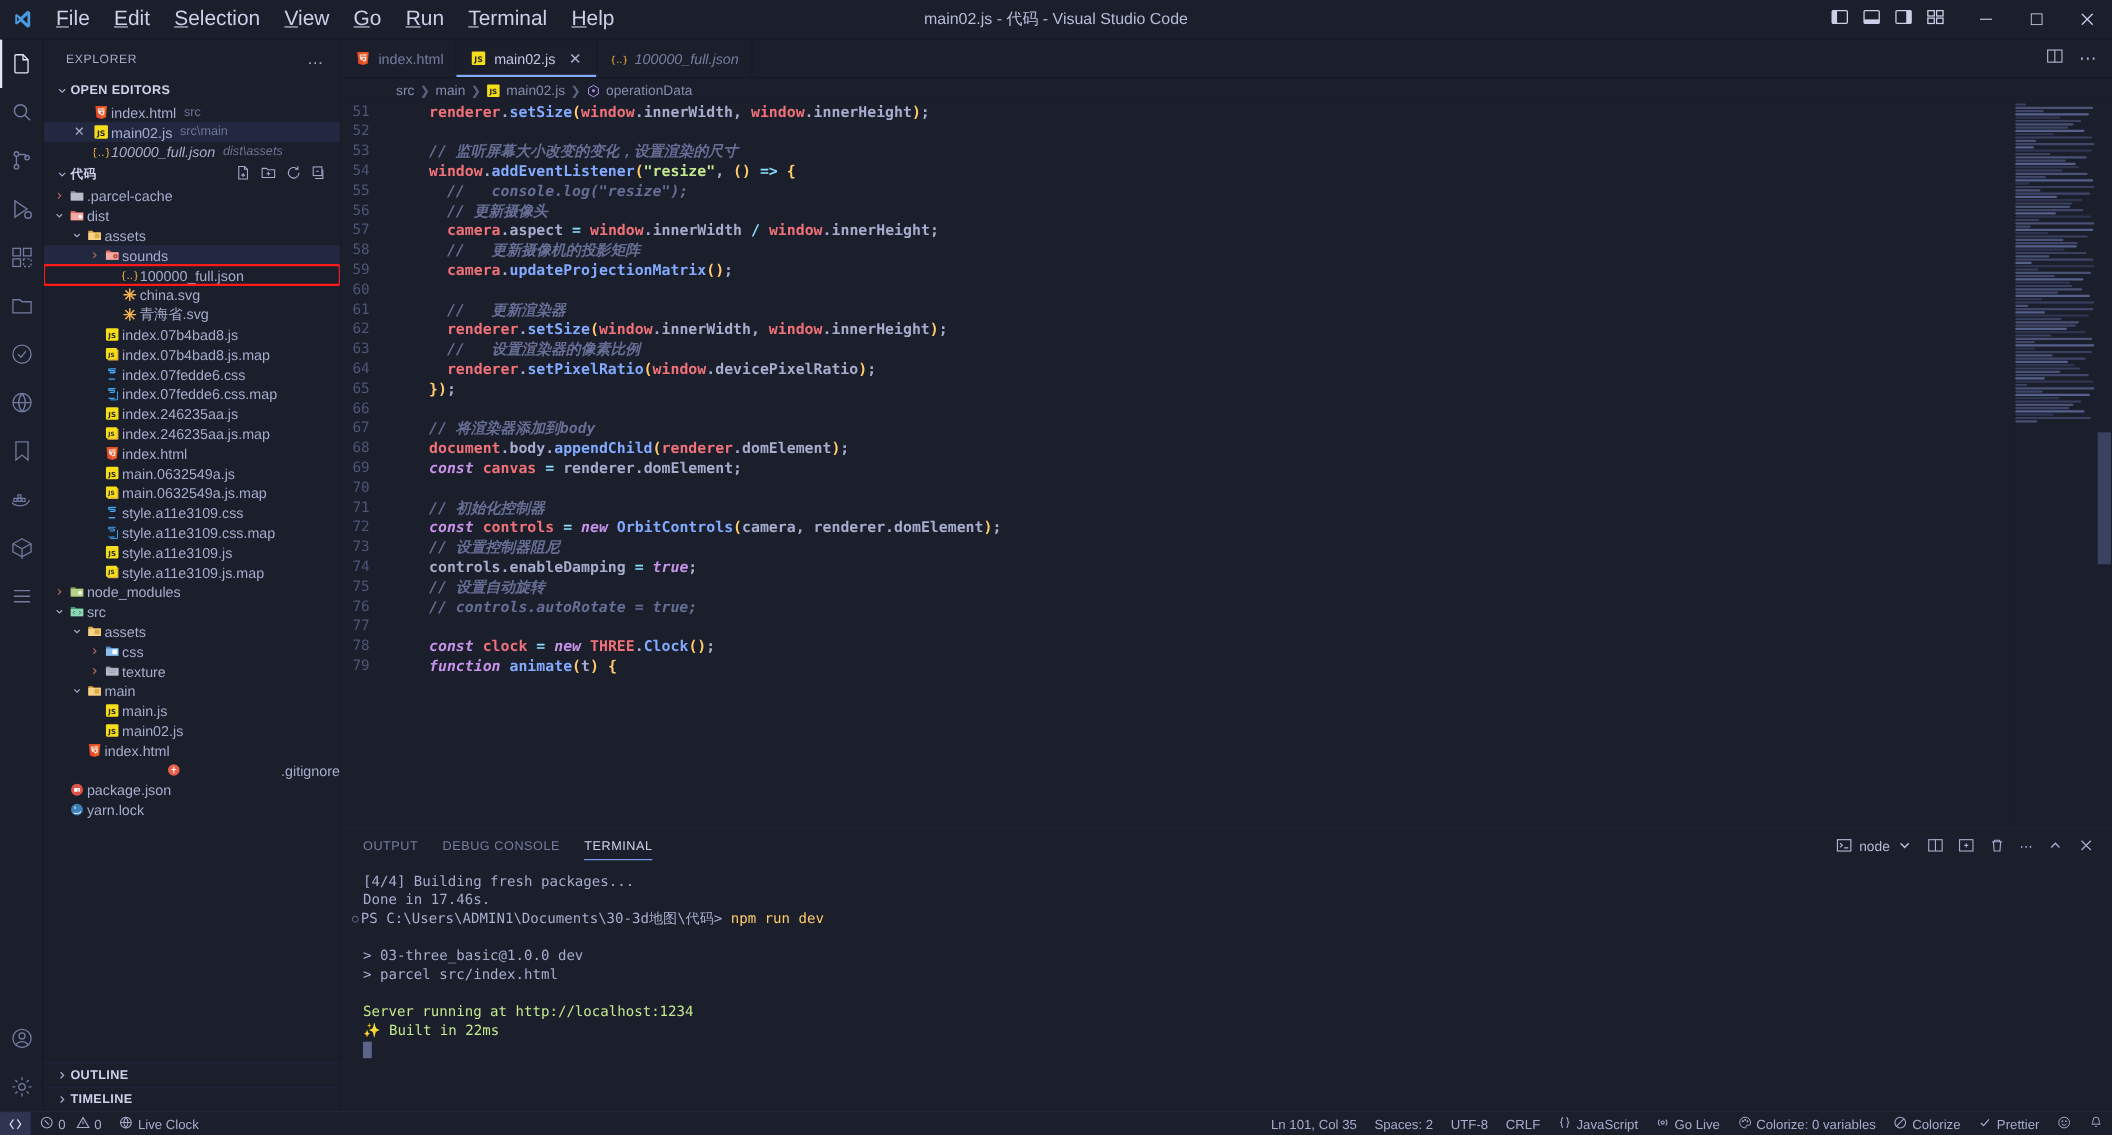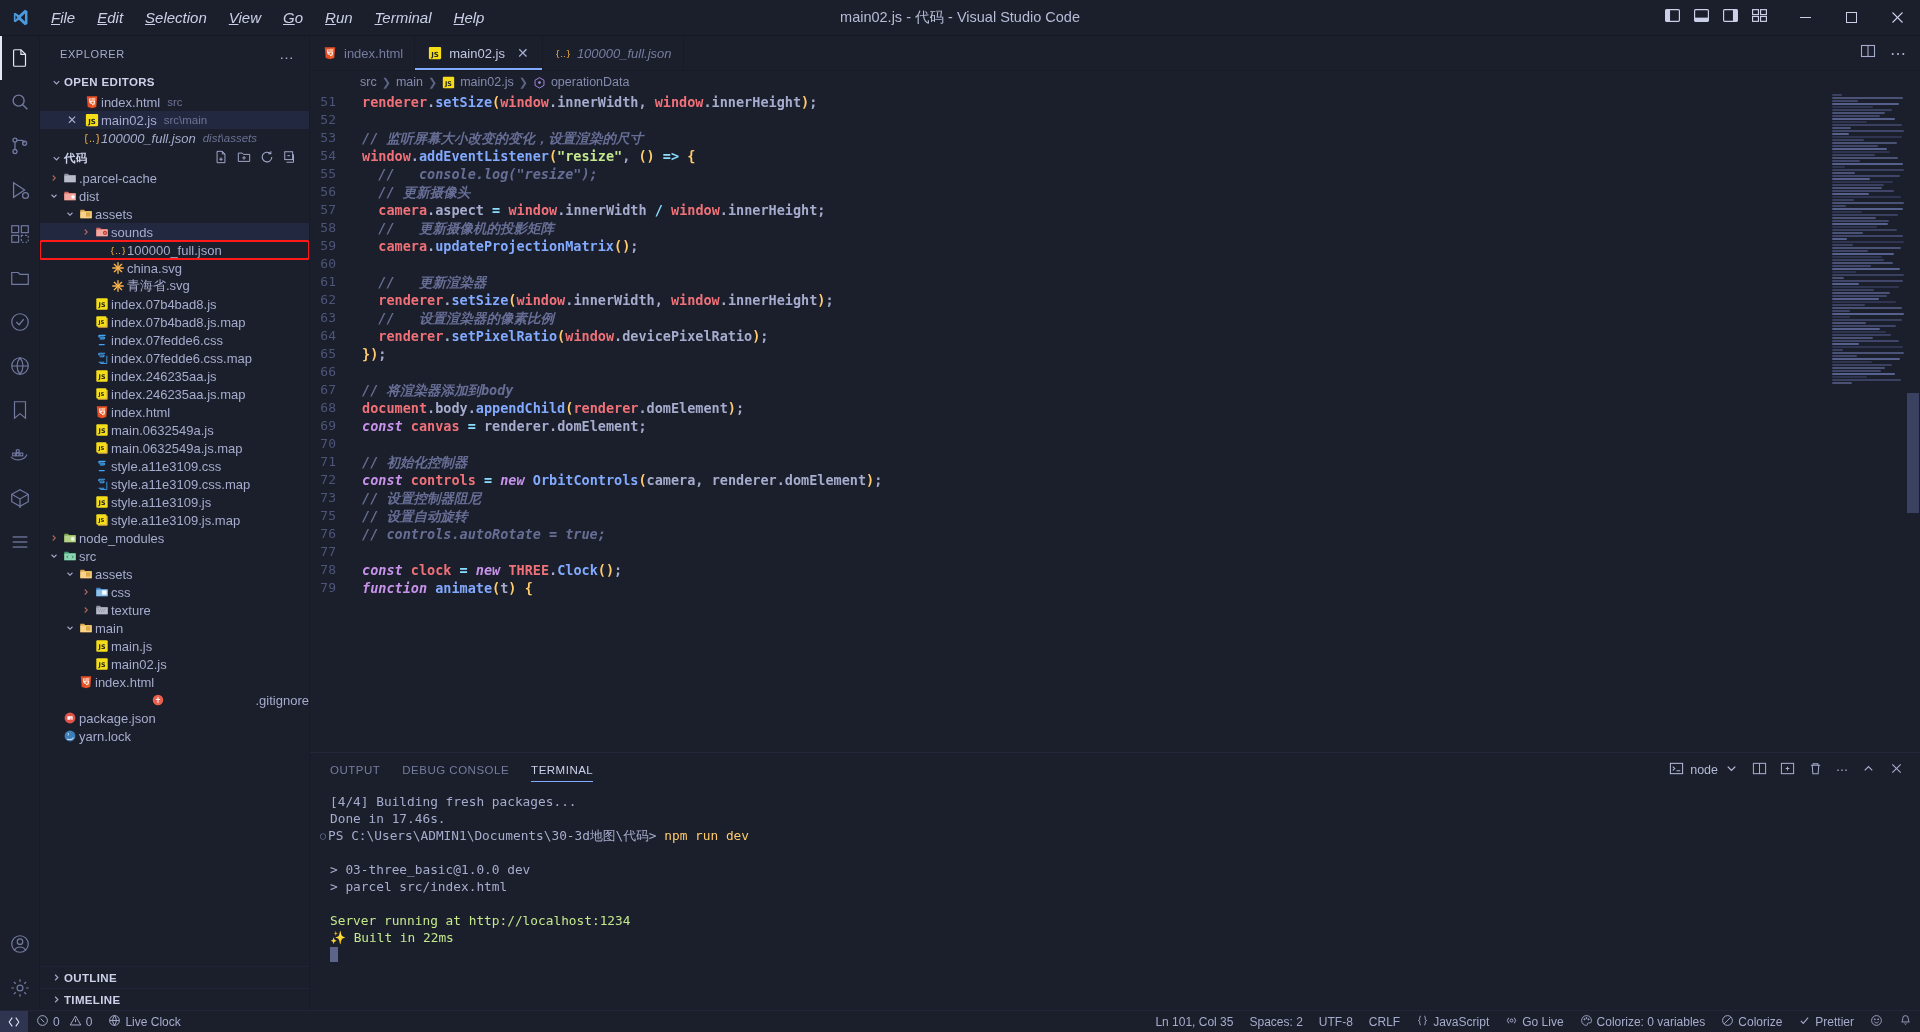--- a/index.html
+++ b/index.html
@@ -22,25 +22,24 @@
     height: 36px; flex: 0 0 36px;
     background: #1b1e2b;
     display: flex; align-items: center;
     position: relative;
     border-bottom: 1px solid #161925;
   }
   .vs-logo { width: 40px; display:flex; align-items:center; justify-content:center; }
   .vs-logo svg { width: 19px; height: 19px; }
   .menu { display: flex; align-items: center; height: 100%; }
   .menu-item {
-    font-size: 15px; color: #cbd0e8;
+    font-size: 19px; color: #cbd0e8;
     padding: 3px 10px; margin: 0 1px;
     cursor: default; border-radius: 3px;
     line-height: 18px;
-    font-style: italic;
   }
   .menu-item u { text-decoration: underline; }
   .window-title {
     position: absolute; left: 0; right: 0;
     text-align: center; font-size: 14.5px; color: #b6bcd8;
     pointer-events: none;
   }
   .title-right {
     margin-left: auto; display: flex; align-items: center;
     height: 100%; padding-right: 0px; z-index: 3;
@@ -168,21 +167,21 @@
   .breadcrumbs svg { width: 13px; height: 13px; }
 
   .codearea {
     flex: 1 1 auto; position: relative; overflow: hidden;
     background: #1b1e2b; display: flex; min-height:0;
   }
   .code-scroll { flex:1 1 auto; position:relative; overflow:hidden; }
   .codeline {
     height: 18px; display: flex; align-items: flex-end;
     font-family: "DejaVu Sans Mono", monospace; font-size: 13.5px;
-    white-space: pre; line-height: 18px;
+    white-space: pre; line-height: 18px; gap: 28px;
   }
   .ln {
     width: 48px; flex: 0 0 48px; text-align: right;
     padding-right: 22px; color: #4e5579; font-size: 13px;
   }
   .codetext { padding-left: 4px; font-weight: bold; }
 
   
   .t-plain { color: #a6accd; }
   .t-kw    { color: #c792ea; font-style: italic; }
@@ -1006,20 +1005,21 @@
             <div class="codeline"><span class="ln">64</span><span class="codetext"><span class="t-plain">  </span><span class="t-var">renderer</span><span class="t-plain">.</span><span class="t-fn">setPixelRatio</span><span class="t-paren">(</span><span class="t-var">window</span><span class="t-plain">.</span><span class="t-prop">devicePixelRatio</span><span class="t-paren">)</span><span class="t-plain">;</span></span></div>
             <div class="codeline"><span class="ln">65</span><span class="codetext"><span class="t-paren">}</span><span class="t-paren">)</span><span class="t-plain">;</span></span></div>
             <div class="codeline"><span class="ln">66</span><span class="codetext"></span></div>
             <div class="codeline"><span class="ln">67</span><span class="codetext"><span class="t-cmt">// 将渲染器添加到body</span></span></div>
             <div class="codeline"><span class="ln">68</span><span class="codetext"><span class="t-var">document</span><span class="t-plain">.</span><span class="t-prop">body</span><span class="t-plain">.</span><span class="t-fn">appendChild</span><span class="t-paren">(</span><span class="t-var">renderer</span><span class="t-plain">.</span><span class="t-prop">domElement</span><span class="t-paren">)</span><span class="t-plain">;</span></span></div>
             <div class="codeline"><span class="ln">69</span><span class="codetext"><span class="t-kw">const</span><span class="t-plain"> </span><span class="t-var">canvas</span><span class="t-plain"> </span><span class="t-op">=</span><span class="t-plain"> </span><span class="t-plain">renderer</span><span class="t-plain">.</span><span class="t-prop">domElement</span><span class="t-plain">;</span></span></div>
             <div class="codeline"><span class="ln">70</span><span class="codetext"></span></div>
             <div class="codeline"><span class="ln">71</span><span class="codetext"><span class="t-cmt">// 初始化控制器</span></span></div>
             <div class="codeline"><span class="ln">72</span><span class="codetext"><span class="t-kw">const</span><span class="t-plain"> </span><span class="t-var">controls</span><span class="t-plain"> </span><span class="t-op">=</span><span class="t-plain"> </span><span class="t-kw">new</span><span class="t-plain"> </span><span class="t-fn">OrbitControls</span><span class="t-paren">(</span><span class="t-plain">camera</span><span class="t-plain">, </span><span class="t-plain">renderer</span><span class="t-plain">.</span><span class="t-prop">domElement</span><span class="t-paren">)</span><span class="t-plain">;</span></span></div>
             <div class="codeline"><span class="ln">73</span><span class="codetext"><span class="t-cmt">// 设置控制器阻尼</span></span></div>
+            <div class="codeline"><span class="ln">74</span><span class="codetext"><span class="t-plain">controls</span><span class="t-plain">.</span><span class="t-prop">enableDamping</span><span class="t-plain"> </span><span class="t-op">=</span><span class="t-plain"> </span><span class="t-kw">true</span><span class="t-plain">;</span></span></div>
             <div class="codeline"><span class="ln">75</span><span class="codetext"><span class="t-cmt">// 设置自动旋转</span></span></div>
             <div class="codeline"><span class="ln">76</span><span class="codetext"><span class="t-cmt">// controls.autoRotate = true;</span></span></div>
             <div class="codeline"><span class="ln">77</span><span class="codetext"></span></div>
             <div class="codeline"><span class="ln">78</span><span class="codetext"><span class="t-kw">const</span><span class="t-plain"> </span><span class="t-var">clock</span><span class="t-plain"> </span><span class="t-op">=</span><span class="t-plain"> </span><span class="t-kw">new</span><span class="t-plain"> </span><span class="t-var">THREE</span><span class="t-plain">.</span><span class="t-fn">Clock</span><span class="t-paren">(</span><span class="t-paren">)</span><span class="t-plain">;</span></span></div>
             <div class="codeline"><span class="ln">79</span><span class="codetext"><span class="t-kw">function</span><span class="t-plain"> </span><span class="t-fn">animate</span><span class="t-paren">(</span><span class="t-plain">t</span><span class="t-paren">)</span><span class="t-plain"> </span><span class="t-paren">{</span></span></div>
           </div>
         <div class="minimap">
             <div class="mm-line" style="width: 10px; background: rgb(58, 65, 96);"></div>
             <div class="mm-line" style="width: 71.4832px; background: rgb(74, 82, 117);"></div>
             <div class="mm-line" style="width: 25.8435px; background: rgb(63, 70, 106);"></div>

